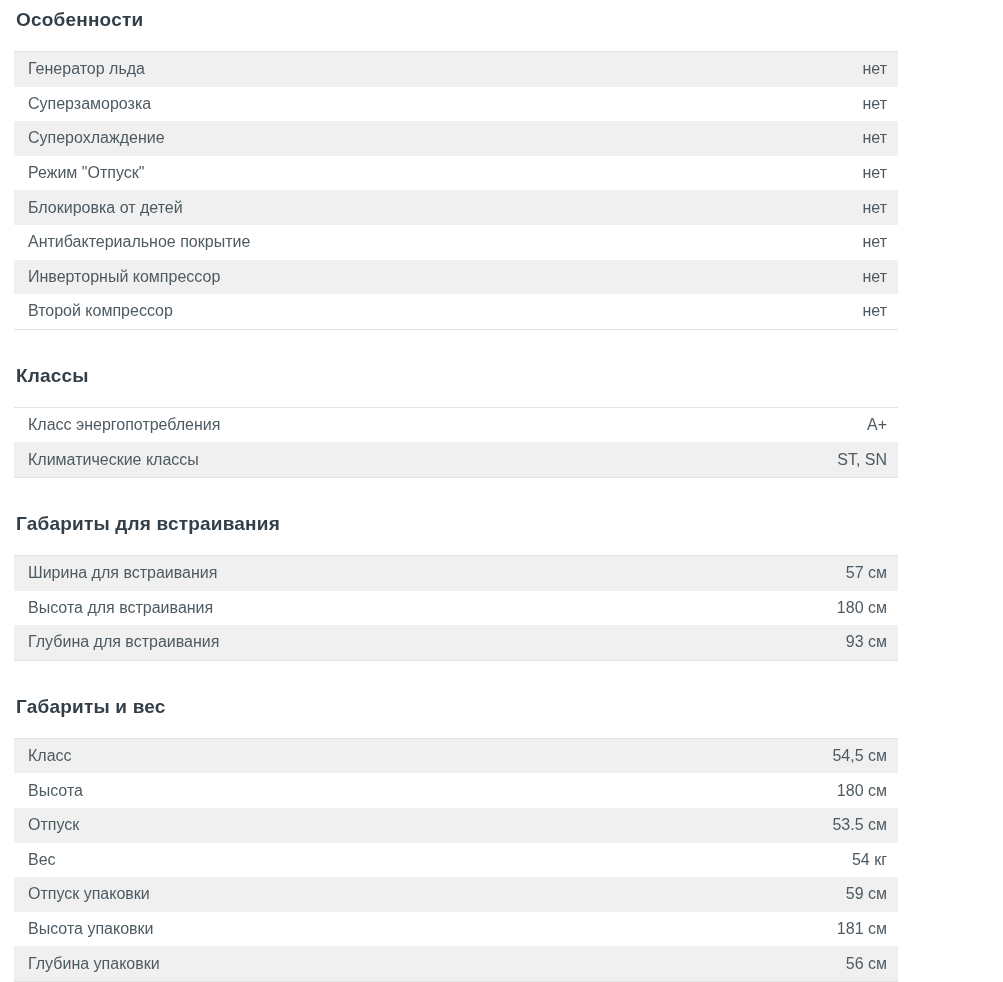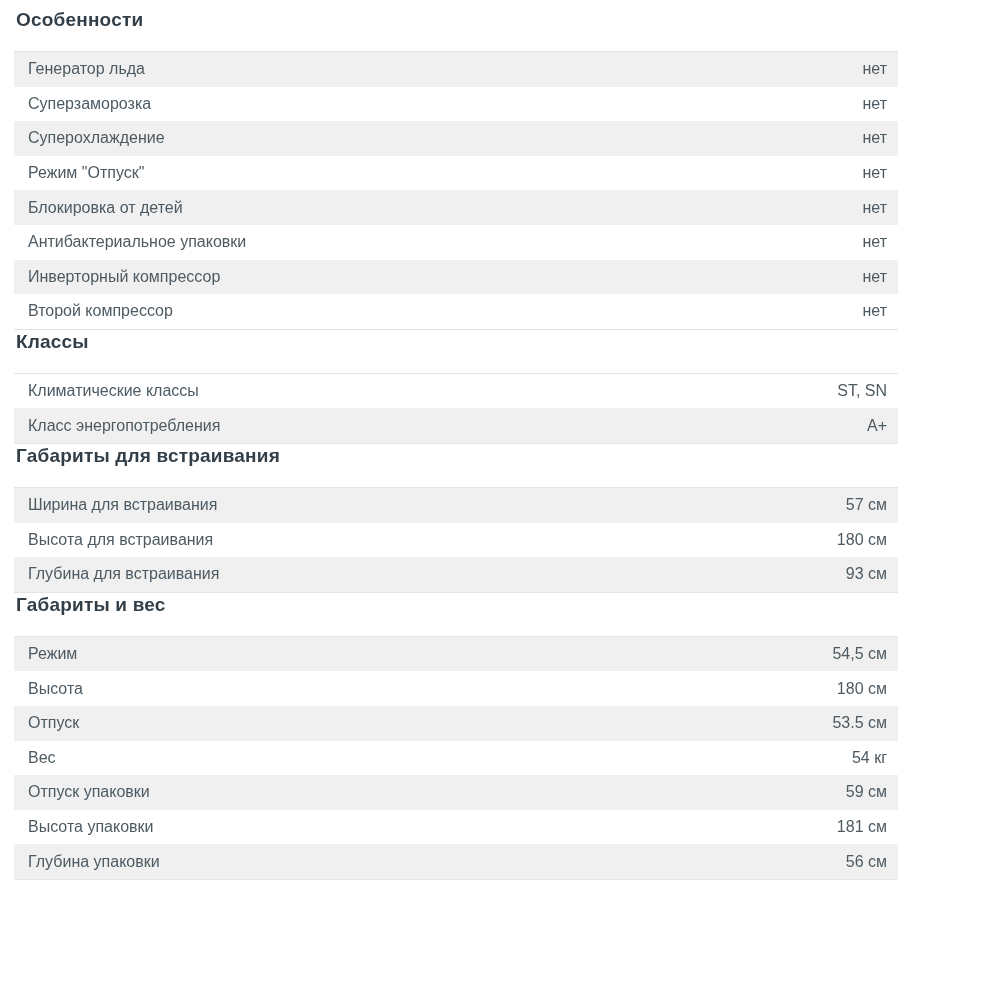--- a/index.html
+++ b/index.html
@@ -8,21 +8,21 @@
     background: #ffffff;
     font-family: "Liberation Sans", "DejaVu Sans", sans-serif;
   }
   .page {
     width: 905px;
     box-sizing: border-box;
     padding-top: 8px;
     background: #ffffff;
   }
   .spec-section { margin: 0; }
-  .spec-section:not(:first-child) { }
+  .spec-section:not(:first-child) { margin-top: 34px; }
   .section-title {
     font-size: 19px;
     line-height: 23px;
     font-weight: 700;
     color: #333f48;
     letter-spacing: 0.2px;
     margin: 0 16px 20px 16px;
   }
   .spec-table {
     margin: 0 7px 0 14px;
@@ -66,44 +66,44 @@
       </div>
       <div class="spec-row">
         <span class="spec-label">Режим "Отпуск"</span>
         <span class="spec-value">нет</span>
       </div>
       <div class="spec-row">
         <span class="spec-label">Блокировка от детей</span>
         <span class="spec-value">нет</span>
       </div>
       <div class="spec-row">
-        <span class="spec-label">Антибактериальное упаковки</span>
+        <span class="spec-label">Антибактериальное покрытие</span>
         <span class="spec-value">нет</span>
       </div>
       <div class="spec-row">
         <span class="spec-label">Инверторный компрессор</span>
         <span class="spec-value">нет</span>
       </div>
       <div class="spec-row">
         <span class="spec-label">Второй компрессор</span>
         <span class="spec-value">нет</span>
       </div>
     </div>
   </section>
 
   <section class="spec-section">
     <h2 class="section-title">Классы</h2>
     <div class="spec-table stripe-even">
       <div class="spec-row">
+        <span class="spec-label">Класс энергопотребления</span>
+        <span class="spec-value">A+</span>
+      </div>
+      <div class="spec-row">
         <span class="spec-label">Климатические классы</span>
         <span class="spec-value">ST, SN</span>
-      </div>
-      <div class="spec-row">
-        <span class="spec-label">Класс энергопотребления</span>
-        <span class="spec-value">A+</span>
       </div>
     </div>
   </section>
 
   <section class="spec-section">
     <h2 class="section-title">Габариты для встраивания</h2>
     <div class="spec-table stripe-odd">
       <div class="spec-row">
         <span class="spec-label">Ширина для встраивания</span>
         <span class="spec-value">57 см</span>
@@ -116,21 +116,21 @@
         <span class="spec-label">Глубина для встраивания</span>
         <span class="spec-value">93 см</span>
       </div>
     </div>
   </section>
 
   <section class="spec-section">
     <h2 class="section-title">Габариты и вес</h2>
     <div class="spec-table stripe-odd">
       <div class="spec-row">
-        <span class="spec-label">Режим</span>
+        <span class="spec-label">Класс</span>
         <span class="spec-value">54,5 см</span>
       </div>
       <div class="spec-row">
         <span class="spec-label">Высота</span>
         <span class="spec-value">180 см</span>
       </div>
       <div class="spec-row">
         <span class="spec-label">Отпуск</span>
         <span class="spec-value">53.5 см</span>
       </div>

